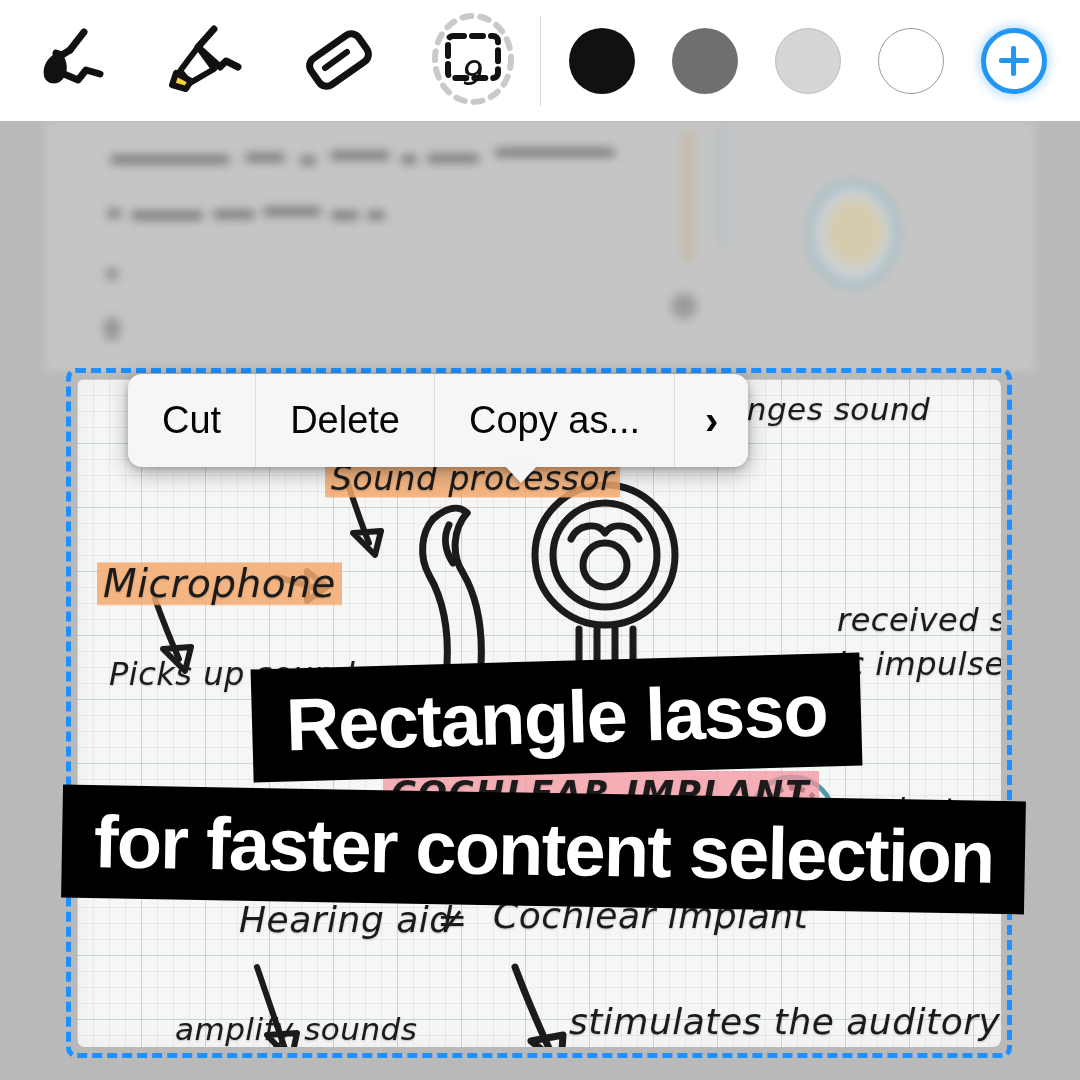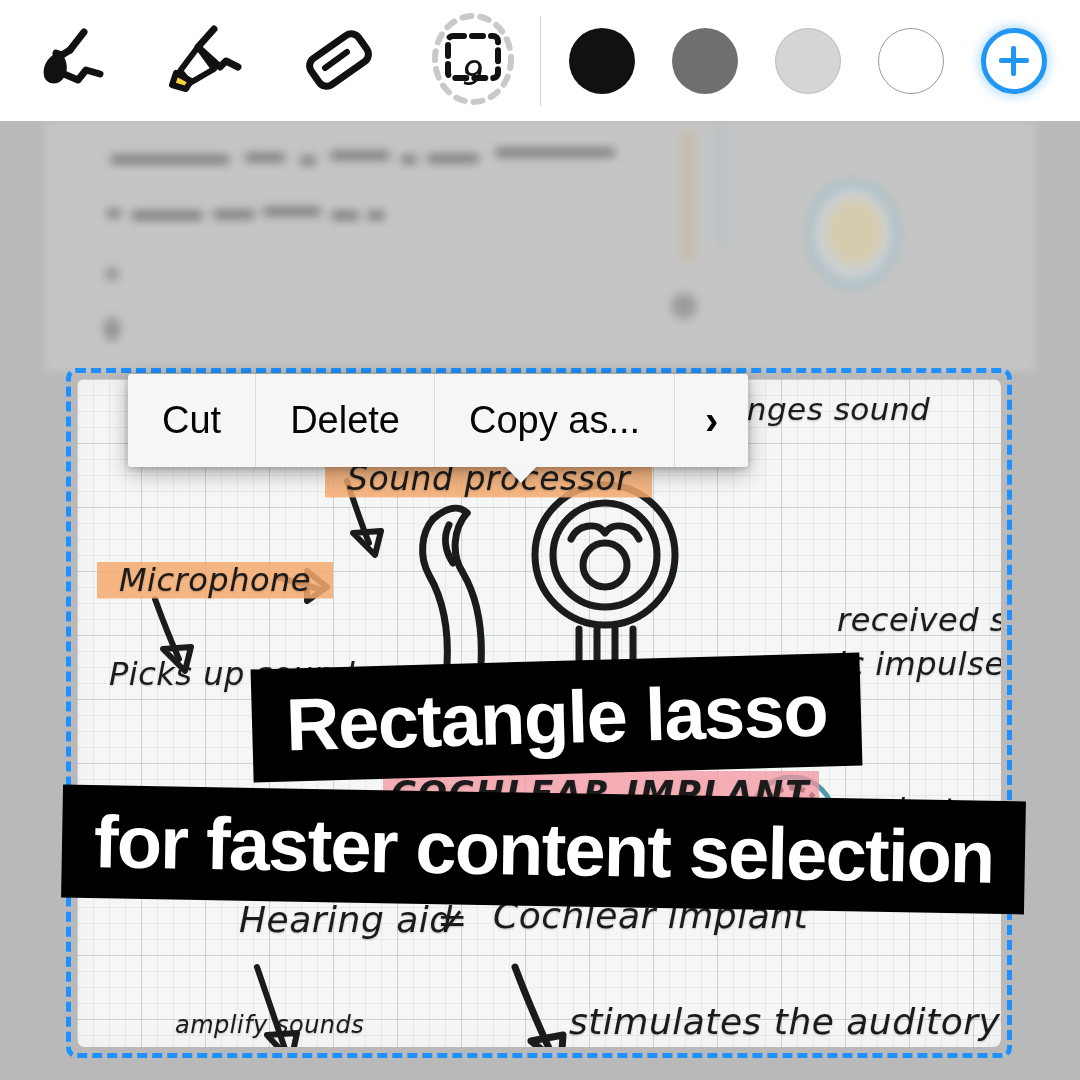--- a/index.html
+++ b/index.html
@@ -139,40 +139,40 @@
     letter-spacing: 0.5px;
     text-shadow: 0 1px 2px rgba(0,0,0,0.22);
   }
   .hl-orange {
     background: linear-gradient(
       to bottom,
       rgba(244,170,110,0.0) 6%,
       rgba(244,170,110,0.85) 8%,
       rgba(244,170,110,0.85) 92%,
       rgba(244,170,110,0.0) 96%);
-    padding: 2px 22px;
+    padding: 2px 6px;
   }
   .hl-pink {
     background: rgba(245,150,160,0.75);
     padding: 2px 8px;
   }
 
   
   .arrow { position: absolute; }
 
   
   .sketch { position: absolute; }
 
   
   #ctx-menu {
     position: absolute;
     left: 128px; top: 253px;
     height: 93px;
     background: #f6f6f6;
-    border-radius: 3px;
+    border-radius: 14px;
     display: flex;
     align-items: stretch;
     box-shadow: 0 6px 22px rgba(0,0,0,0.30), 0 2px 6px rgba(0,0,0,0.18);
     z-index: 50;
   }
   .menu-item {
     display: flex; align-items: center; justify-content: center;
     padding: 0 34px;
     font-size: 38px;
     color: #050505;
@@ -398,21 +398,21 @@
             <path d="M26 80 L56 104 L58 74 Z" fill="none" stroke="#1b1b1b" stroke-width="7" stroke-linejoin="round"></path>
           </svg>
         </span>
 
         <div class="hw" style="left:412px; top:12px; font-size:31px;">selects and arranges sound</div>
 
         <div class="hw" style="left:248px; top:80px; font-size:33px;">
           <span class="hl-orange">Sound processor</span>
         </div>
 
-        <div class="hw" style="left:20px; top:182px; font-size:32px;">
+        <div class="hw" style="left:20px; top:182px; font-size:39px;">
           <span class="hl-orange">Microphone</span>
         </div>
 
         <div class="hw" style="left:32px; top:276px; font-size:32px;">Picks up sound</div>
 
         <div class="hw" style="left:760px; top:222px; font-size:32px;">received signals</div>
 
         <div class="hw" style="left:760px; top:266px; font-size:32px;">ic impulses</div>
 
         <div class="hw" style="left:306px; top:394px; font-size:34px; font-weight:bold; letter-spacing:2px;">
@@ -420,21 +420,21 @@
         </div>
 
         <div class="hw" style="left:800px; top:412px; font-size:31px;">electrodes</div>
 
         <div class="hw" style="left:162px; top:520px; font-size:36px;">Hearing aid</div>
 
         <div class="hw" style="left:360px; top:520px; font-size:36px;">≠</div>
 
         <div class="hw" style="left:416px; top:516px; font-size:36px;">Cochlear implant</div>
 
-        <div class="hw" style="left:98px; top:632px; font-size:24px;">amplify sounds</div>
+        <div class="hw" style="left:98px; top:632px; font-size:31px;">amplify sounds</div>
 
         <div class="hw" style="left:492px; top:622px; font-size:36px;">stimulates the auditory nerve</div>
 
       </div>
     </div>
 
     <div id="ctx-menu">
       <div class="menu-item">Cut</div>
       <div class="menu-item">Delete</div>
       <div class="menu-item">Copy as...</div>

